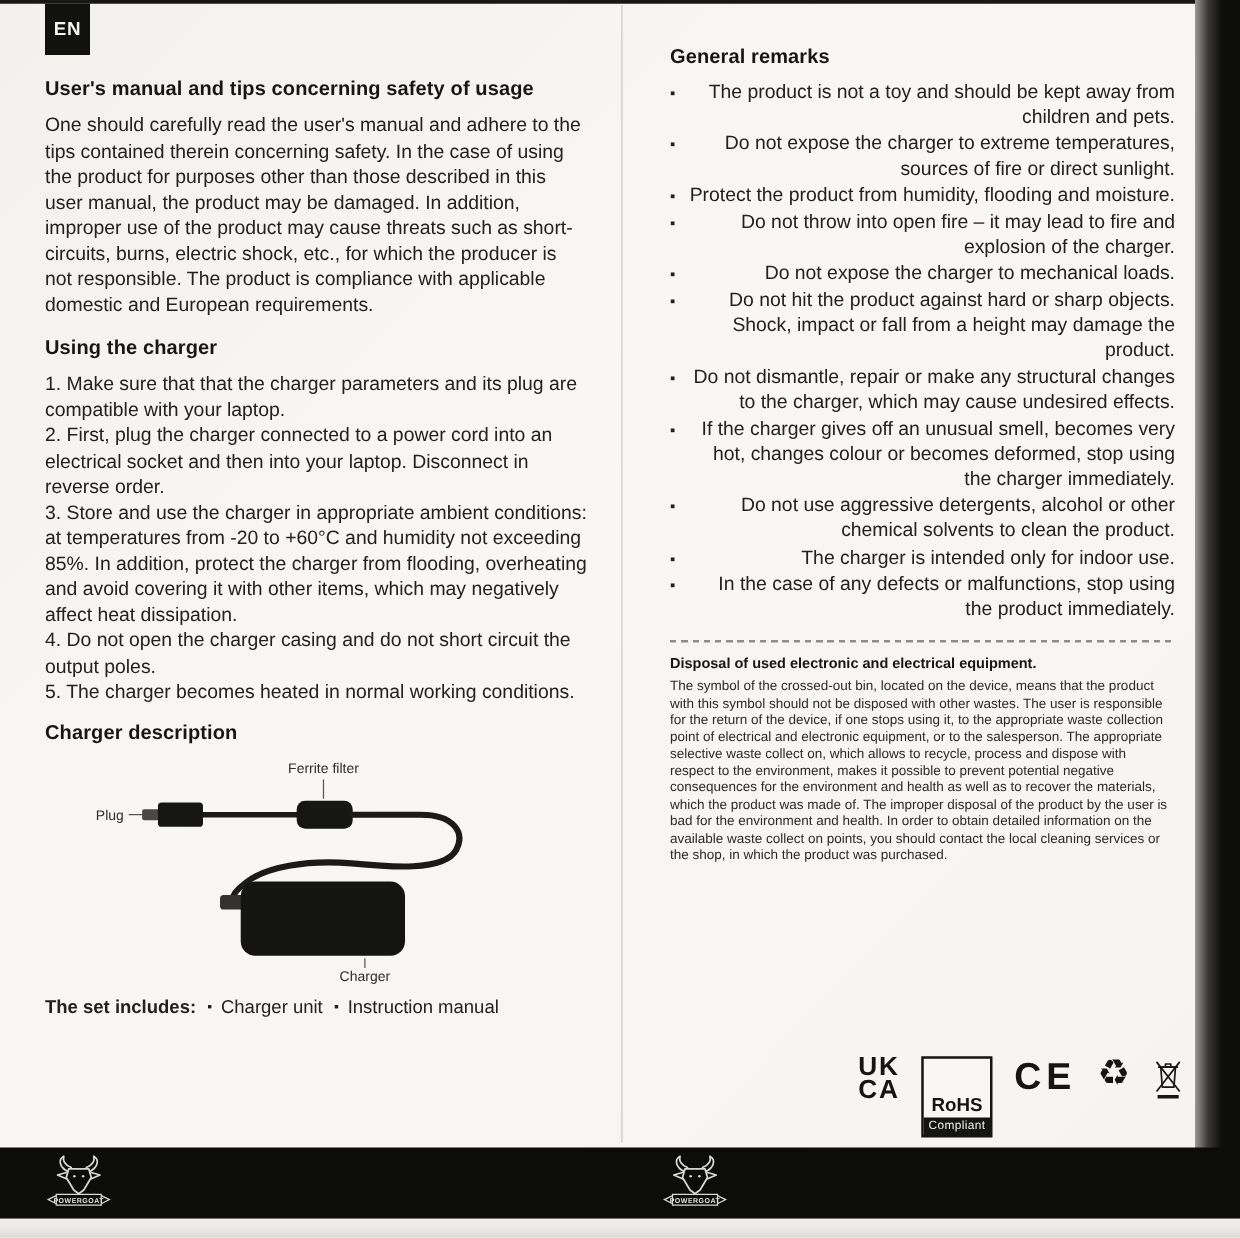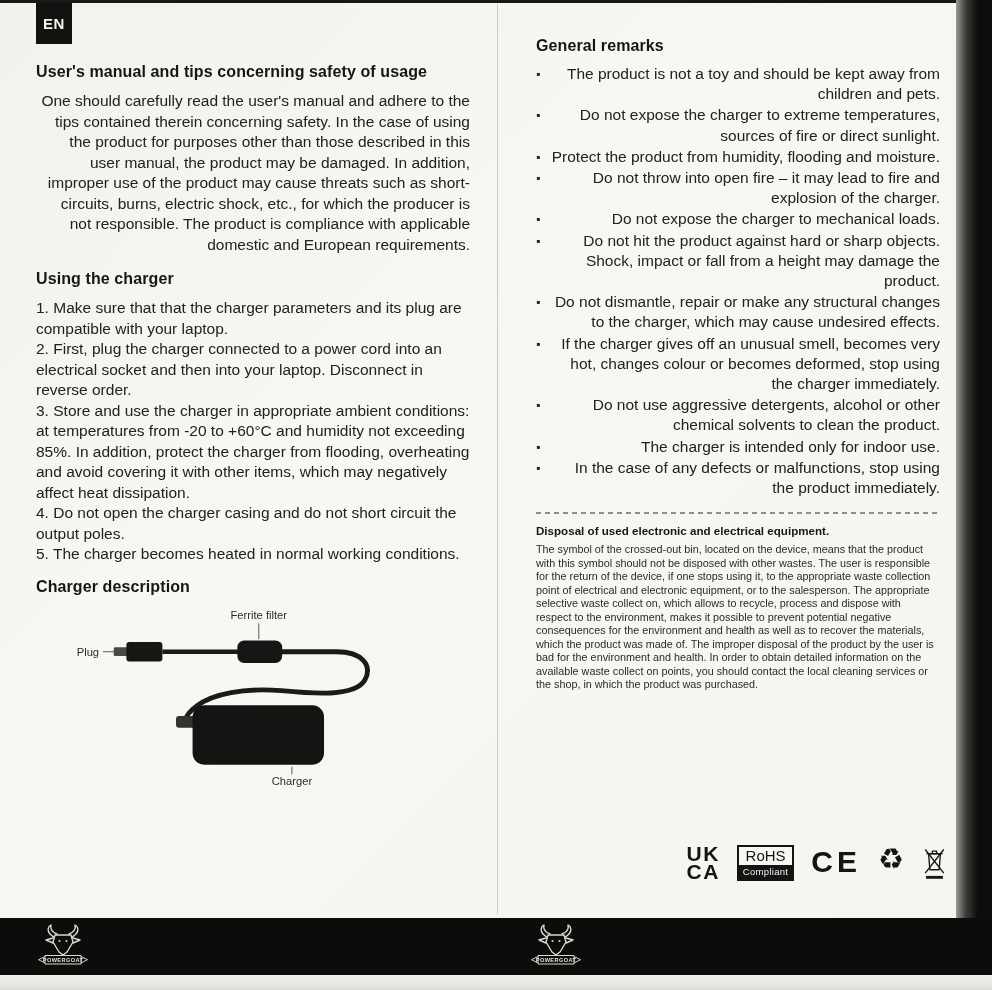--- a/index.html
+++ b/index.html
@@ -22,21 +22,21 @@
     background:#111110; color:#f4f3f0; font-size:15px; font-weight:700;
     display:flex; align-items:center; justify-content:center; letter-spacing:0.5px;
   }
 
   h2{ font-size:16px; font-weight:700; color:#161614; letter-spacing:0.1px; line-height:20px; }
   h3.fine-head{ font-size:11.6px; font-weight:700; color:#161614; line-height:14px; }
 
   .col-left{ position:absolute; left:36px; top:62px; width:434px; }
   .col-right{ position:absolute; left:536px; top:36px; width:404px; }
 
-  .body-text{ font-size:15.5px; line-height:20.5px;text-align:right; }
+  .body-text{ font-size:15.5px; line-height:20.5px; }
   .col-left h2.safety{ margin-bottom:9px; }
   .col-left p.safety-p{ margin-bottom:14px; }
   .col-left h2.using{ margin-bottom:9px; }
   .steps p{ font-size:15.5px; line-height:20.5px; }
   .steps{ margin-bottom:12px; }
   .col-left h2.desc{ margin-bottom:6px; }
 
   .diagram{ display:block; margin:8px 0 0 10px; }
   .diagram text{ font-size:11.5px; fill:#2d2d2a; }
 
@@ -57,21 +57,21 @@
     background:repeating-linear-gradient(90deg,#8f8d87 0 5px, transparent 5px 9px);
   }
   p.fine{ margin-top:5px; font-size:10.8px; line-height:13.5px; color:#2a2a27; max-width:400px; }
 
   .marks{
     position:absolute; left:532px; top:845px; width:416px; height:52px;
     display:flex; align-items:flex-start; justify-content:flex-end; gap:17px;
   }
   .ukca{ font-weight:800; font-size:21px; line-height:17.5px; letter-spacing:1.5px; color:#141412; }
   .rohs{ border:2px solid #141412; text-align:center; background:#f8f7f4; }
-  .rohs-top{ font-weight:400; font-size:15px; padding:0 6px 1px; color:#141412; }
+  .rohs-top{ font-weight:700; font-size:15px; padding:0 6px 1px; color:#141412;margin-top:29px; }
   .rohs-bottom{ background:#141412; color:#f3f2ef; font-size:9.5px; padding:1px 4px 2px; letter-spacing:0.3px; }
   .ce{ font-size:30px; font-weight:600; letter-spacing:4px; color:#141412; }
   .recycle{ font-size:29px; color:#141412; line-height:1; }
 
   .footer-band{ position:absolute; left:0; right:0; top:918px; height:57px; background:#0c0c0b; }
   .goat{ position:absolute; top:6px; }
   .goat-1{ left:36px; }
   .goat-2{ left:529px; }
   .goat text{ font-size:5.6px; letter-spacing:0.4px; fill:#e2e1dd; font-weight:700; }
 
@@ -123,20 +123,23 @@
       <path d="M242 48 H298 C324 48 335 62 327 77 C317 95 272 91 241 88 C204 85 170 91 154 104 C146 110 141 116 144 121" fill="none" stroke="#1a1a18" stroke-width="5" stroke-linecap="round"></path>
 
       <rect x="133" y="114" width="20" height="12" rx="3" fill="#333230"></rect>
 
       <rect x="150" y="103" width="135" height="61" rx="12" fill="#141412"></rect>
 
       <line x1="252" y1="166" x2="252" y2="174" stroke="#55534f" stroke-width="1"></line>
       <text x="252" y="185" text-anchor="middle">Charger</text>
     </svg>
 
+    <p class="set-line">
+      <strong>The set includes:</strong><span class="sq"></span><span>Charger unit</span><span class="sq"></span><span>Instruction manual</span>
+    </p>
   </div>
 
   <div class="col-right">
     <h2 class="general">General remarks</h2>
     <ul class="remarks">
       <li>The product is not a toy and should be kept away from children and pets.</li>
       <li>Do not expose the charger to extreme temperatures, sources of fire or direct sunlight.</li>
       <li>Protect the product from humidity, flooding and moisture.</li>
       <li>Do not throw into open fire – it may lead to fire and explosion of the charger.</li>
       <li>Do not expose the charger to mechanical loads.</li>

